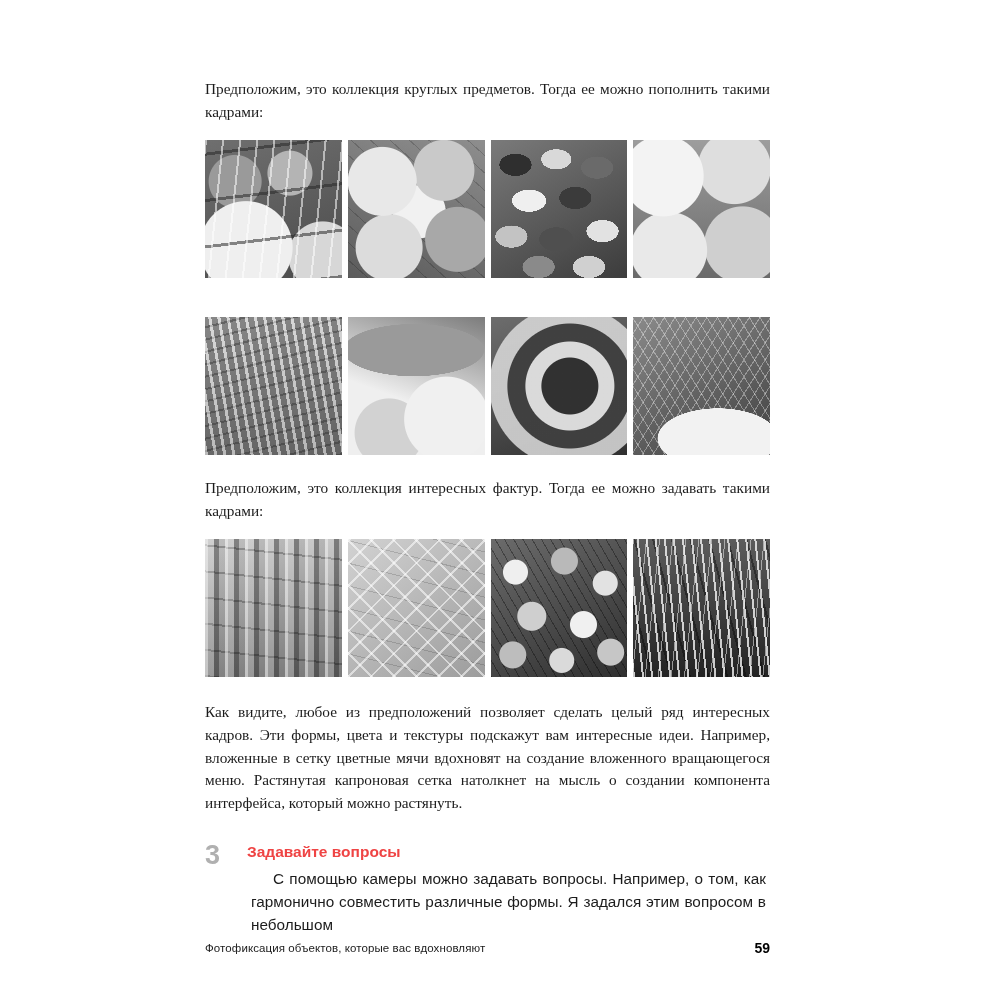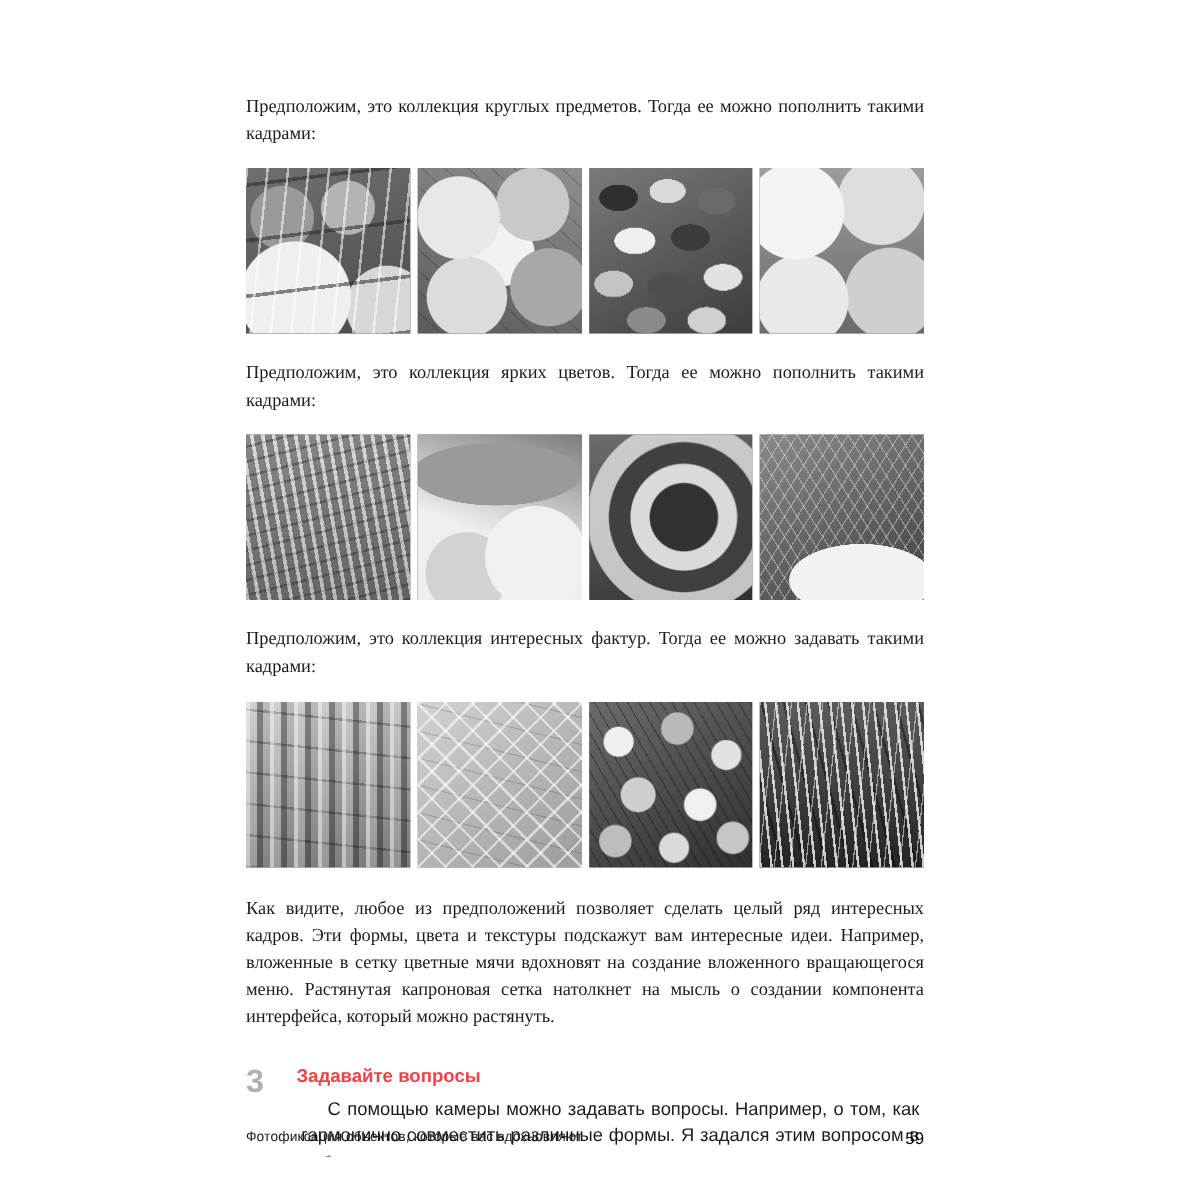--- a/index.html
+++ b/index.html
@@ -219,21 +219,21 @@
   }
   .footer-text {
     font-family: "Liberation Sans", sans-serif;
     font-size: 11.5px;
     color: #1a1a1a;
     letter-spacing: .1px;
   }
   .footer-page {
     font-family: "Liberation Sans", sans-serif;
     font-size: 14px;
-    font-weight: normal;
+    font-weight: bold;
     color: #000;
   }
 </style>
 </head>
 <body>
 
 <div class="page">
 
   <div class="content">
 
@@ -249,21 +249,20 @@
         </div>
       <div class="cell">
           <div class="inner img-r1c3"></div>
         </div>
       <div class="cell">
           <div class="inner img-r1c4"></div>
         </div>
     </div>
 
     <div class="gap-after-strip"></div>
-    <p class="para">Предположим, это коллекция ярких цветов. Тогда ее можно пополнить такими кадрами:</p>
     <div class="gap-after-text"></div>
 
     <div class="strip">
       <div class="cell">
           <div class="inner img-r2c1"></div>
         </div>
       <div class="cell">
           <div class="inner img-r2c2"></div>
         </div>
       <div class="cell">

